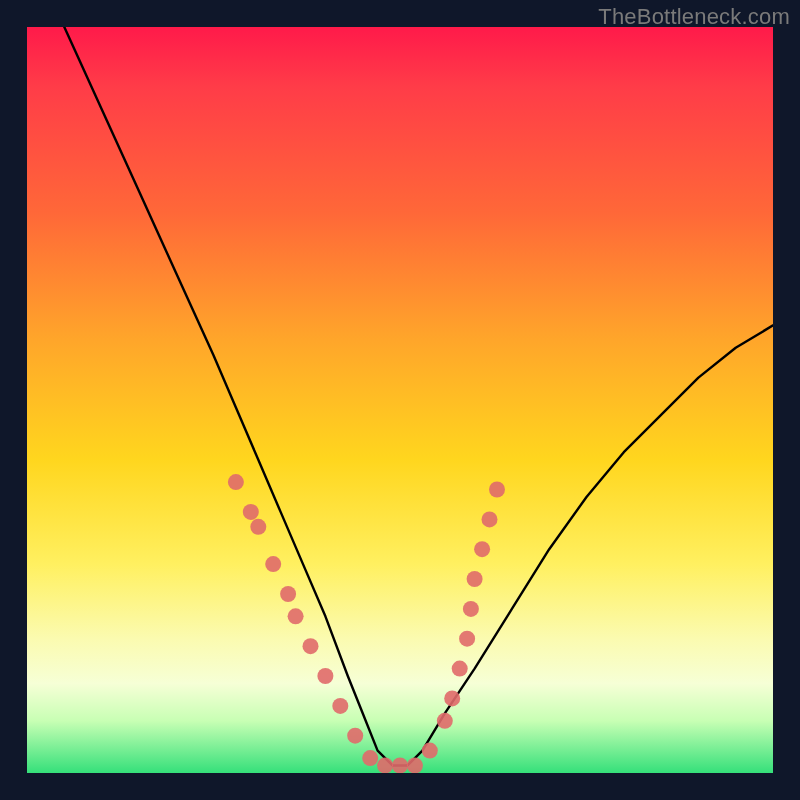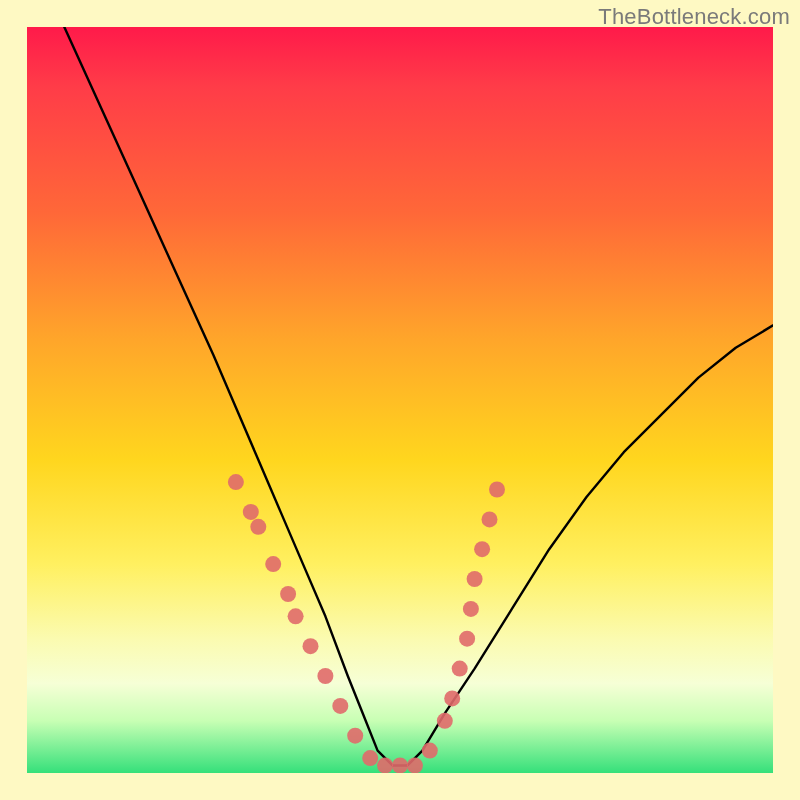--- a/index.html
+++ b/index.html
@@ -8,21 +8,21 @@
     width: 800px;
     height: 800px;
     background: #000;
     overflow: hidden;
     font-family: Arial, Helvetica, sans-serif;
   }
   .frame {
     position: relative;
     width: 800px;
     height: 800px;
-    background: #fef9c3;
+    background: #0f172a;
   }
   .plot-area {
     position: absolute;
     left: 27px;
     top: 27px;
     width: 746px;
     height: 746px;
     
     background: linear-gradient(
       to bottom,

